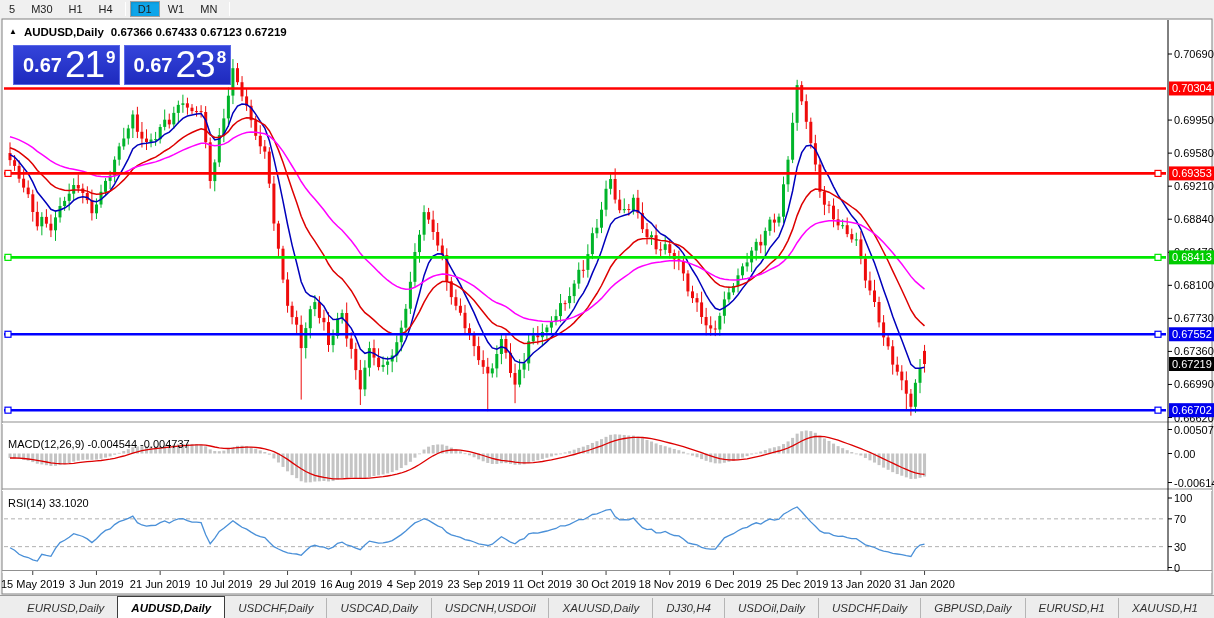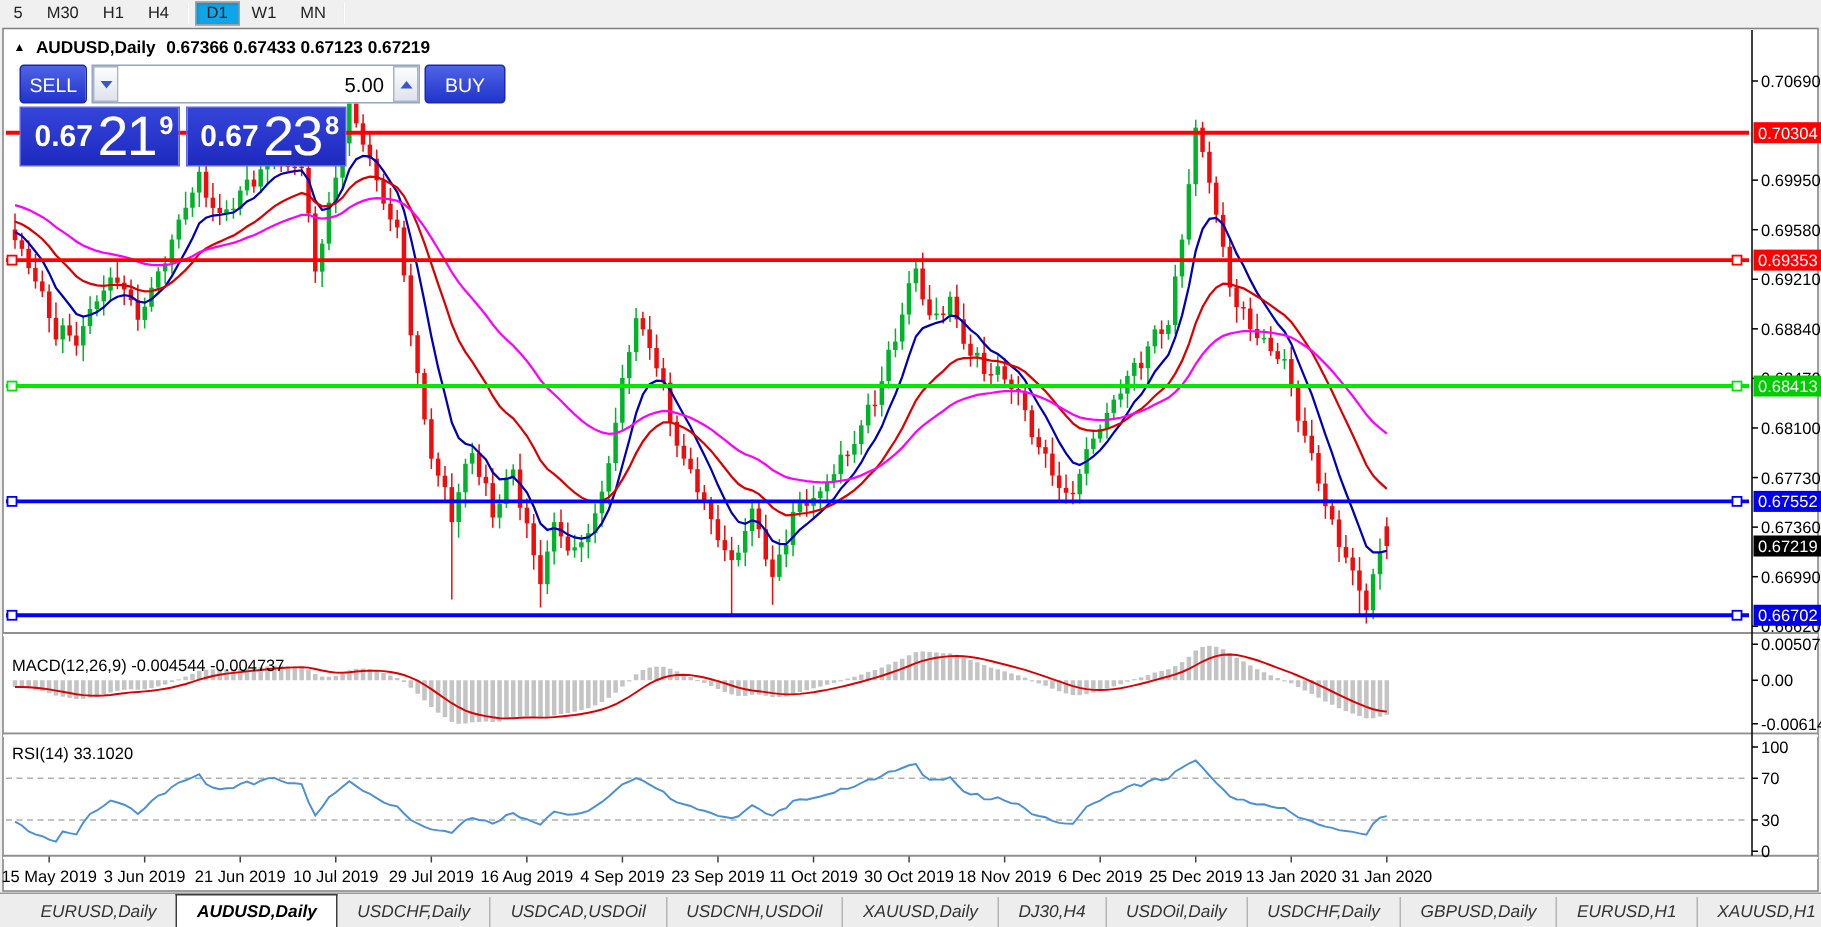--- a/index.html
+++ b/index.html
@@ -808,33 +808,20 @@
       </div>
   </div>
 
   <div class="chart-title">
     <span class="title-tri">▲</span>
     <span>AUDUSD,Daily</span>
     <span>0.67366 0.67433 0.67123 0.67219</span>
   </div>
 
   <div class="trade-panel">
-    <div class="tp-row">
-      <button class="tp-btn sell">SELL</button>
-      <div class="tp-vol">
-        <div class="tp-arrow">
-          <span class="tri down"></span>
-        </div>
-        <input class="tp-input" value="5.00" style="">
-        <div class="tp-arrow">
-          <span class="tri up"></span>
-        </div>
-      </div>
-      <button class="tp-btn buy">BUY</button>
-    </div>
     <div class="tp-prices">
       <div class="tp-price bid">
         <span class="tp-small">0.67</span>
         <span class="tp-big">21</span>
         <span class="tp-sup">9</span>
       </div>
       <div class="tp-price ask">
         <span class="tp-small">0.67</span>
         <span class="tp-big">23</span>
         <span class="tp-sup">8</span>
@@ -843,21 +830,21 @@
   </div>
 
   <div class="ind-label" id="macd-label">MACD(12,26,9) -0.004544 -0.004737</div>
   <div class="ind-label" id="rsi-label">RSI(14) 33.1020</div>
 
   <div class="tabbar">
     <div id="tabs" style="display:flex;align-items:flex-end;font-style:italic;">
         <div class="tab">EURUSD,Daily</div>
         <div class="tab active">AUDUSD,Daily</div>
         <div class="tab">USDCHF,Daily</div>
-        <div class="tab">USDCAD,USDOil</div>
+        <div class="tab">USDCAD,Daily</div>
         <div class="tab">USDCNH,USDOil</div>
         <div class="tab">XAUUSD,Daily</div>
         <div class="tab">DJ30,H4</div>
         <div class="tab">USDOil,Daily</div>
         <div class="tab">USDCHF,Daily</div>
         <div class="tab">GBPUSD,Daily</div>
         <div class="tab">EURUSD,H1</div>
         <div class="tab">XAUUSD,H1</div>
       </div>
     <div class="tab-arrows">

